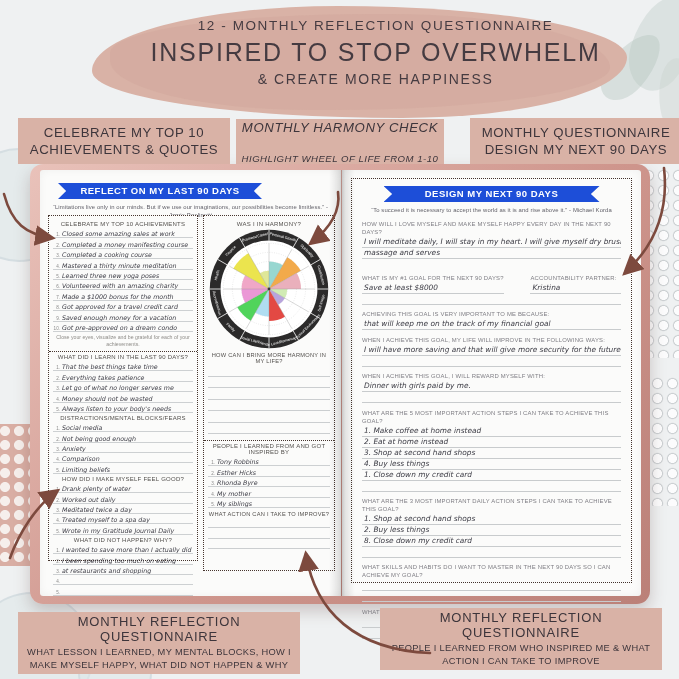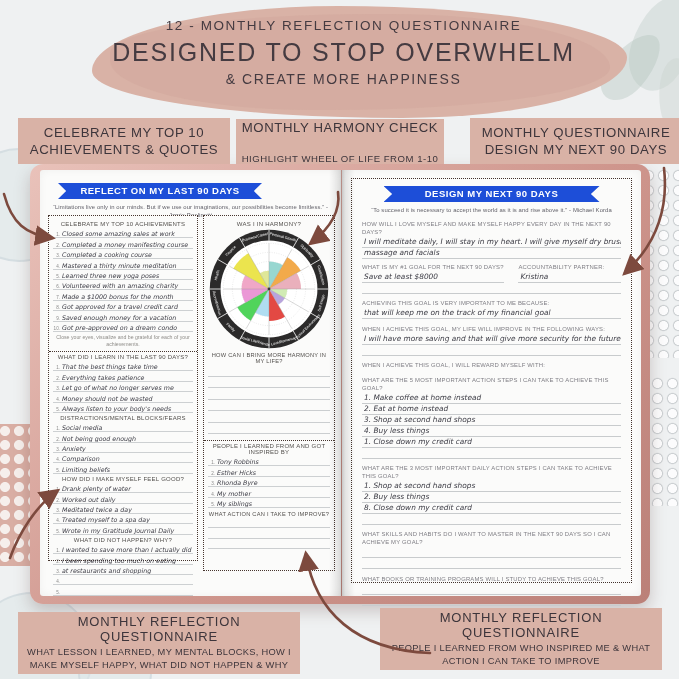--- a/index.html
+++ b/index.html
@@ -11,32 +11,32 @@
   .bubble{border-radius:50%;background:rgba(221,229,232,.55);border:2px solid rgba(203,214,219,.6);}
   .dots-gray{background-image:radial-gradient(circle,rgba(255,255,255,.9) 4.2px,#c2c6c9 4.8px,transparent 6.2px);background-size:15px 15px;opacity:.9;}
   .dots-pink{background:#d9aea4;background-image:radial-gradient(circle,#f6efec 4.6px,transparent 5.4px);background-size:14px 14px;border-radius:10px;}
   .leaf{position:absolute;border-radius:50% 50% 50% 50%/60% 60% 40% 40%;background:rgba(196,209,203,.45);}
 
   
   .swatch{position:absolute;left:92px;top:6px;width:535px;height:112px;z-index:1;
     background:#d9b2a6;border-radius:46% 54% 42% 58%/58% 46% 54% 42%;}
   .swatch2{position:absolute;left:110px;top:14px;width:500px;height:96px;z-index:1;
     background:#d2a89c;opacity:.55;border-radius:54% 46% 58% 42%/42% 58% 46% 54%;}
-  .headline{position:absolute;left:76px;top:18px;width:535px;z-index:2;text-align:center;color:#453b41;}
+  .headline{position:absolute;left:108px;top:18px;width:535px;z-index:2;text-align:center;color:#453b41;}
   .hl1{font-size:13.5px;letter-spacing:1.6px;margin-bottom:5px;}
   .hl2{font-size:25px;letter-spacing:1.8px;margin-bottom:4px;}
   .hl3{font-size:14px;letter-spacing:1.6px;}
 
   
   .callout{position:absolute;z-index:3;background:#d9b2a6;color:#3d353b;text-align:center;
     display:flex;flex-direction:column;justify-content:center;padding:8px 4px;box-sizing:border-box;}
   .co-line{font-size:13.2px;letter-spacing:.6px;line-height:1.32;}
   .co-sub{font-size:9.6px;letter-spacing:.5px;margin-top:16px;}
   .co1{left:18px;top:118px;width:212px;height:46px;}
-  .co2{left:236px;top:119px;width:208px;height:45px;}
+  .co2{left:236px;top:119px;width:208px;height:45px;font-style:italic;}
   .co3{left:470px;top:118px;width:212px;height:46px;}
   .bc1{left:18px;top:612px;width:282px;height:62px;}
   .bc2{left:380px;top:608px;width:282px;height:62px;}
   .bc-title{font-size:13px;letter-spacing:.8px;margin-bottom:2px;}
   .bc-desc{font-size:9.3px;letter-spacing:.3px;line-height:1.35;}
 
   
   .journal{position:absolute;left:30px;top:164px;width:620px;height:440px;z-index:2;
     background:linear-gradient(135deg,#e9c2ba, #cf968d 55%, #bb8078);border-radius:13px;
     box-shadow:0 7px 16px rgba(90,60,55,.25);}
@@ -67,21 +67,21 @@
   
   .wheel-wrap{display:flex;justify-content:center;margin:1px 0 2px;}
 
   
   .rp-border{position:absolute;inset:8px 9px 13px 9px;border:1.6px dotted #42322c;}
   .rp-content{position:absolute;left:20px;right:20px;top:13px;bottom:18px;}
   .rq{font-size:5.9px;color:#7f7e84;letter-spacing:.2px;line-height:1.35;}
   .rline{height:10px;border-bottom:.7px solid #c8cbcd;font-family:"DejaVu Sans",sans-serif;
     font-style:italic;font-size:7.4px;color:#3a3a43;padding-left:2px;white-space:nowrap;overflow:hidden;}
   .rsec{margin-top:6.5px;}
-  .goalrow{display:flex;gap:14px;margin-top:5px;}
+  .goalrow{display:flex;gap:26px;margin-top:16px;}
   .goalrow .gcol1{flex:0 0 55%;}
   .goalrow .gcol2{flex:1;}
 
   
   .arrows{position:absolute;inset:0;z-index:6;pointer-events:none;}
 </style>
 </head>
 <body>
 <div class="stage">
 
@@ -94,21 +94,21 @@
     <div class="leaf" style="position:absolute;right:-4px;top:70px;width:44px;height:80px;transform:rotate(-8deg);background:rgba(205,214,210,.5);"></div>
   </div>
   <div class="deco dots-gray" style="right:-8px;top:168px;width:46px;height:190px;"></div>
   <div class="deco dots-gray" style="right:-12px;top:376px;width:56px;height:130px;"></div>
   <div class="deco dots-pink" style="left:-16px;top:424px;width:74px;height:142px;"></div>
 
   <div class="swatch"></div>
   <div class="swatch2"></div>
   <div class="headline">
     <div class="hl1">12 - MONTHLY REFLECTION QUESTIONNAIRE</div>
-    <div class="hl2">DESIGNED TO STOP OVERWHELM</div>
+    <div class="hl2">INSPIRED TO STOP OVERWHELM</div>
     <div class="hl3">&amp; CREATE MORE HAPPINESS</div>
   </div>
 
   <div class="callout co1">
     <div class="co-line">CELEBRATE MY TOP 10</div>
     <div class="co-line">ACHIEVEMENTS &amp; QUOTES</div>
   </div>
   <div class="callout co2">
     <div class="co-line">MONTHLY HARMONY CHECK</div>
     <div class="co-sub">HIGHLIGHT WHEEL OF LIFE FROM 1-10</div>
@@ -409,21 +409,21 @@
 
     <div class="page page-right">
       <div class="rp-border"></div>
       <div class="rp-content">
         <div class="ribbon" style="width:216px;margin:3px auto 0;">DESIGN MY NEXT 90 DAYS</div>
         <div class="quote" style="margin-top:4px;">“To succeed it is necessary to accept the world as it is and rise above it.” - Michael Korda</div>
 
         <div class="rsec">
           <div class="rq">HOW WILL I LOVE MYSELF AND MAKE MYSELF HAPPY EVERY DAY IN THE NEXT 90 DAYS?</div>
           <div class="rline">I will meditate daily, I will stay in my heart. I will give myself dry brushing body</div>
-          <div class="rline">massage and facials</div>
+          <div class="rline">massage and serves</div>
         </div>
 
         <div class="goalrow">
           <div class="gcol1">
             <div class="rq">WHAT IS MY #1 GOAL FOR THE NEXT 90 DAYS?</div>
             <div class="rline">Save at least $8000</div>
           </div>
           <div class="gcol2">
             <div class="rq">ACCOUNTABILITY PARTNER:</div>
             <div class="rline">Kristina</div>
@@ -445,20 +445,25 @@
               <div class="rq">WHEN I ACHIEVE THIS GOAL, MY LIFE WILL IMPROVE IN THE FOLLOWING WAYS:</div>
               <div>
 
               <div class="rline">I will have more saving and that will give more security for the future.</div>
                 <div class="rline"></div>
               </div>
             </div>
 
             <div class="rsec">
               <div class="rq">WHEN I ACHIEVE THIS GOAL, I WILL REWARD MYSELF WITH:</div>
+              <div>
+
+              <div class="rline">Dinner with girls paid by me.</div>
+                <div class="rline"></div>
+              </div>
             </div>
 
             <div class="rsec">
               <div class="rq">WHAT ARE THE 5 MOST IMPORTANT ACTION STEPS I CAN TAKE TO ACHIEVE THIS GOAL?</div>
               <div>
 
               <div class="rline">1. Make coffee at home instead</div>
                 <div class="rline">2. Eat at home instead</div>
                 <div class="rline">3. Shop at second hand shops</div>
                 <div class="rline">4. Buy less things</div>

